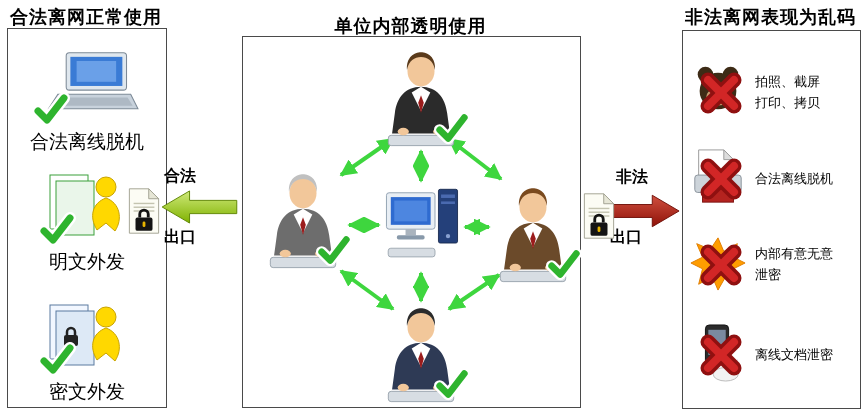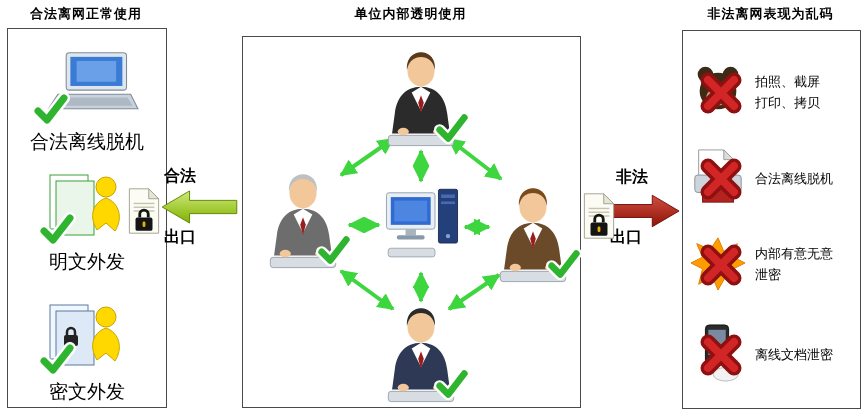--- a/index.html
+++ b/index.html
@@ -4,23 +4,23 @@
 <style>
   html,body{margin:0;padding:0;background:#fff;}
   body{font-family:"Liberation Sans","DejaVu Sans",sans-serif;color:#000;}
   .stage{position:relative;width:866px;height:413px;background:#fff;overflow:hidden;}
 
   .panel{position:absolute;border:1px solid #4a4a4a;background:#fff;}
   #panel-left{left:7px;top:28px;width:158px;height:378px;}
   #panel-center{left:242px;top:36px;width:337px;height:370px;}
   #panel-right{left:682px;top:30px;width:177px;height:377px;}
 
-  .panel-title{position:absolute;top:5px;font-size:13px;font-weight:bold;text-align:center;letter-spacing:1px;}
+  .panel-title{position:absolute;top:5px;font-size:18px;font-weight:bold;text-align:center;letter-spacing:1px;}
   #title-left{left:7px;width:158px;}
-  #title-center{left:242px;width:337px;}
+  #title-center{left:242px;width:337px;margin-top:9px;}
   #title-right{left:682px;width:177px;}
 
   
   .left-item{position:absolute;left:0;width:100%;text-align:center;}
   .left-item .iconbox{position:relative;margin:0 auto;}
   .left-item .label{display:block;margin-top:4px;font-size:19px;}
   #left-item-0{top:20px;} #left-item-0 .iconbox{width:104px;height:76px;}
   #left-item-1{top:138px;text-align:center;} #left-item-1 .iconbox{width:92px;height:78px;}
   #left-item-2{top:268px;} #left-item-2 .iconbox{width:92px;height:78px;}
   .badge-check{position:absolute;width:40px;height:40px;left:-4px;bottom:-4px;}

